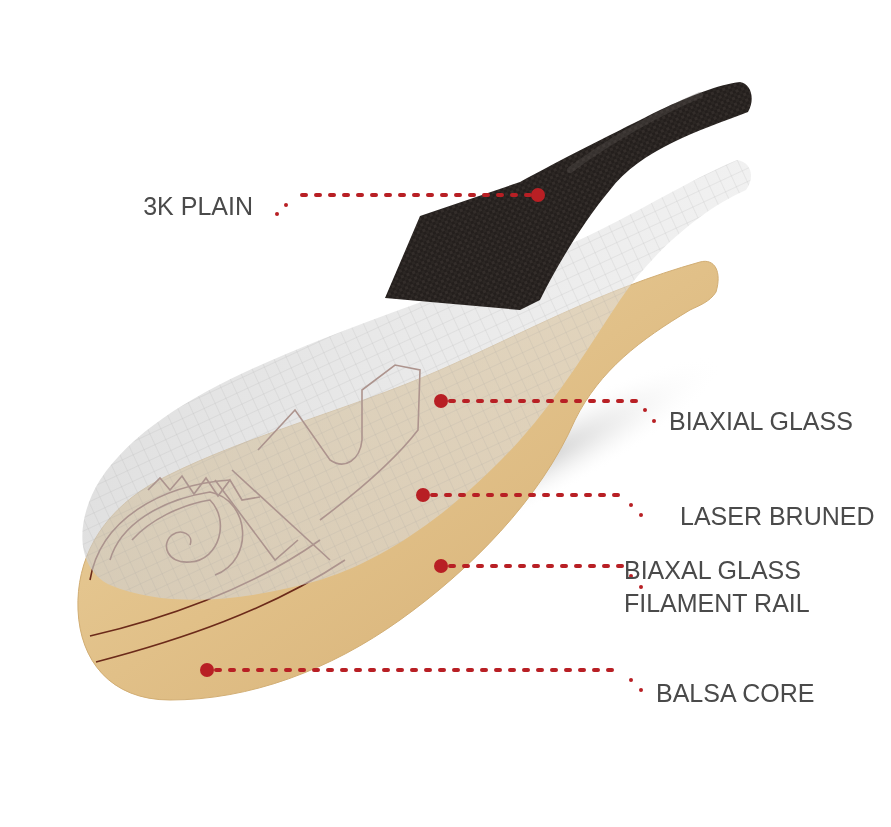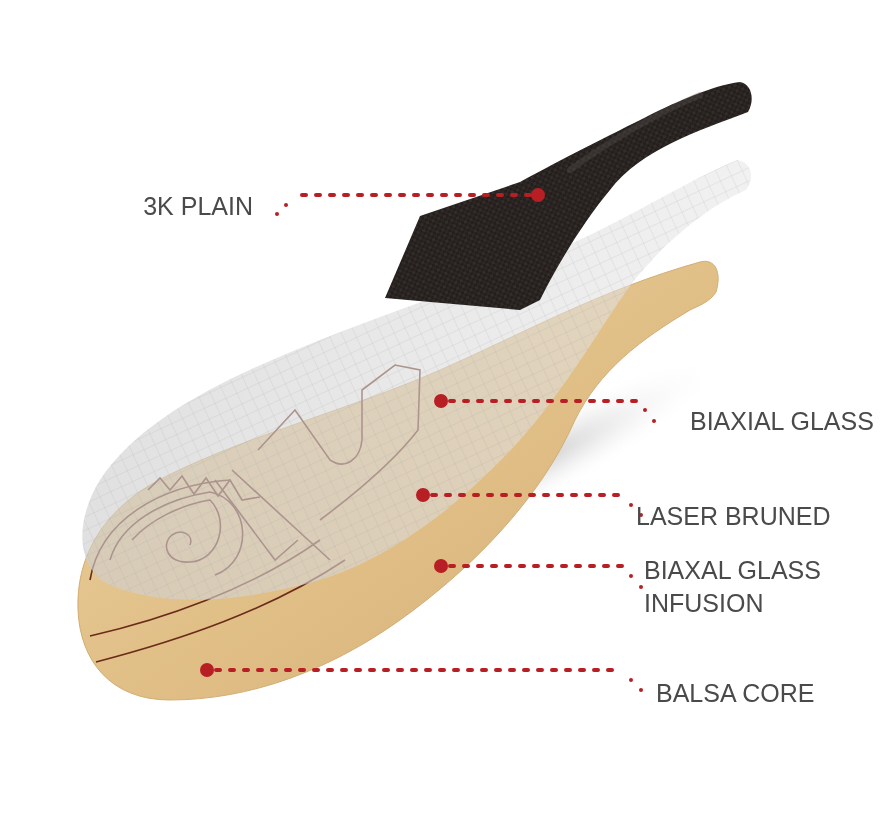--- a/index.html
+++ b/index.html
@@ -129,29 +129,29 @@
         <circle cx="631" cy="680" r="2"></circle>
         <circle cx="641" cy="690" r="2"></circle>
       </g>
     </g>
   </svg>
 
   <div class="label right-align" style="left:40px; top:190px; width:213px;">
     <span>3K PLAIN</span>
   </div>
 
-  <div class="label" style="left:690px; top:405px;">
+  <div class="label" style="left:669px; top:405px;">
     <span>BIAXIAL GLASS</span>
   </div>
 
-  <div class="label" style="left:636px; top:500px;text-align:center;">
+  <div class="label" style="left:680px; top:500px;text-align:center;">
     <span>LASER BRUNED</span>
   </div>
 
-  <div class="label" style="left:644px; top:554px;">
+  <div class="label" style="left:624px; top:554px;">
     <span>BIAXAL GLASS</span>
-    <span>INFUSION</span>
+    <span>FILAMENT RAIL</span>
   </div>
 
   <div class="label" style="left:656px; top:677px;text-align:center;">
     <span>BALSA CORE</span>
   </div>
 </div>
 
 </body></html>

